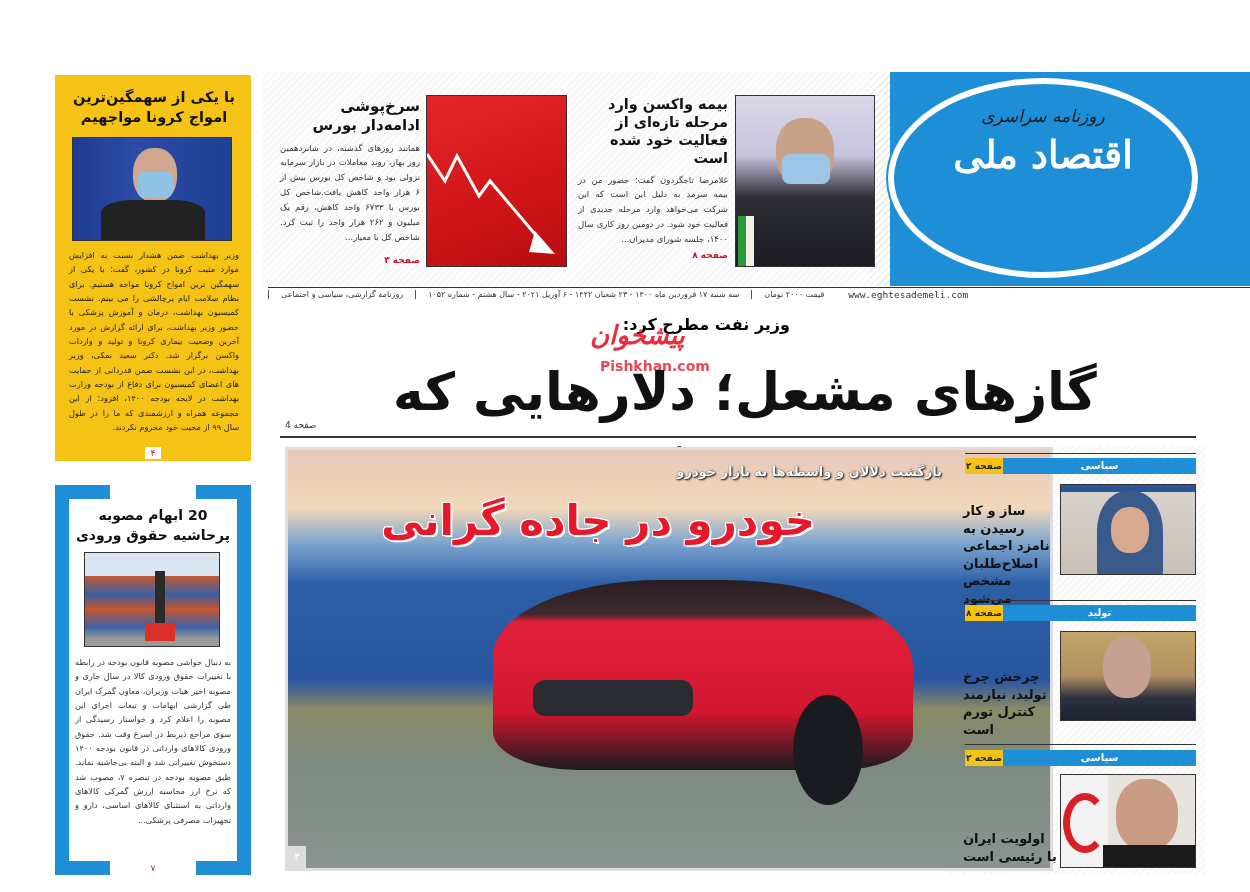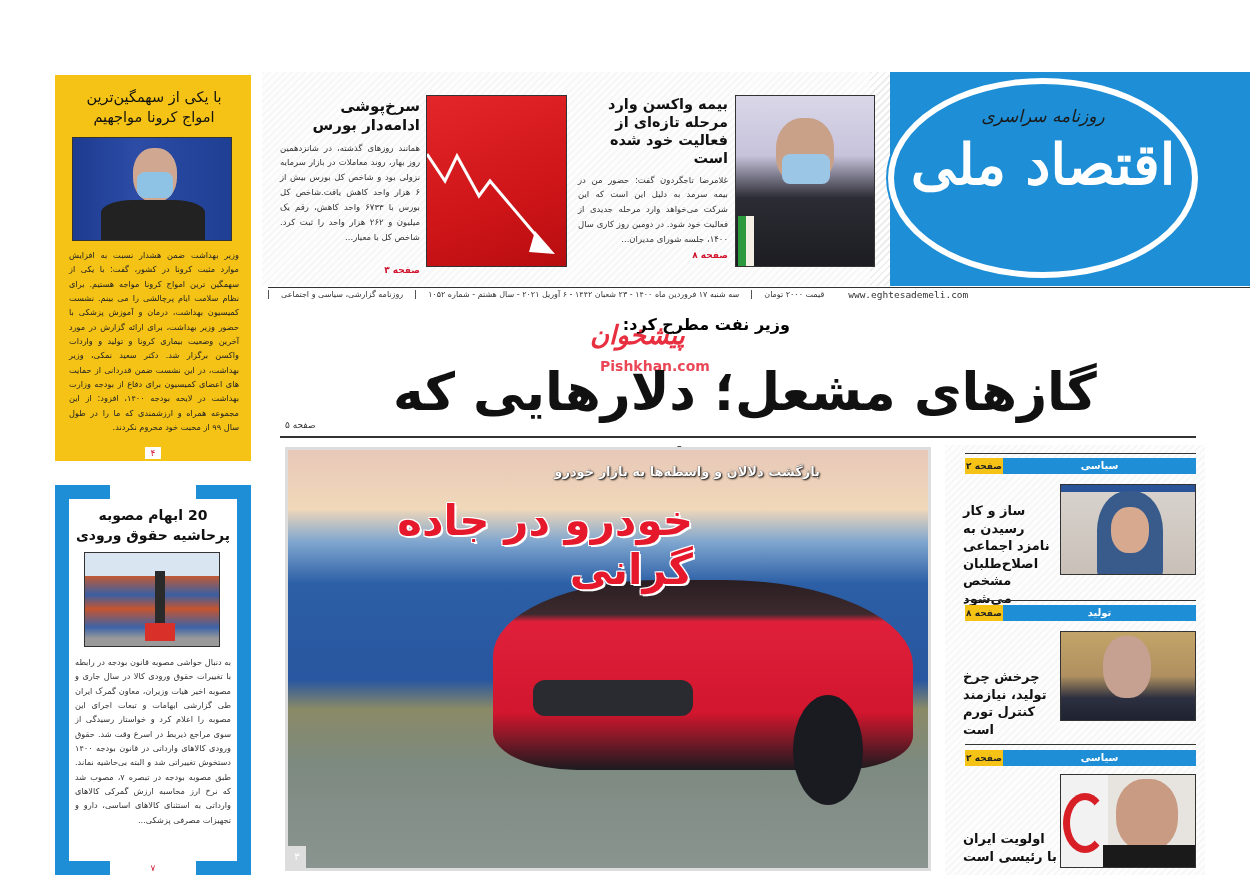--- a/index.html
+++ b/index.html
@@ -6,21 +6,21 @@
 html,body{width:1250px;height:892px;background:#fff;overflow:hidden;font-family:"DejaVu Sans",sans-serif;color:#1a1a1a}
 .page{position:relative;width:1250px;height:892px;background:#fff}
 .hatch{position:absolute;background:repeating-linear-gradient(135deg,#f7f7f7 0 2px,#fdfdfd 2px 5px)}
 .fa{direction:rtl;text-align:right}
 .rtl{direction:rtl}
 
 .mast-band{position:absolute;left:890px;top:72px;width:360px;height:214px;background:#1e8fd6}
 .mast-hatch{position:absolute;left:870px;top:72px;width:120px;height:214px;background:repeating-linear-gradient(135deg,#eee 0 2px,#fff 2px 5px)}
 .logo{position:absolute;left:888px;top:78px;width:310px;height:200px;border-radius:50%;background:#1e8fd6;border:6px solid #fff;box-shadow:0 0 0 2px #1e8fd6}
 .logo .sub{position:absolute;top:22px;left:0;right:0;text-align:center;font-family:"DejaVu Serif",serif;font-size:17px;color:#1a1a1a;font-style:italic}
-.logo .main{position:absolute;top:50px;left:0;right:0;text-align:center;font-family:"DejaVu Serif",serif;font-weight:bold;font-size:56px;color:#fff;line-height:1.1}
+.logo .main{position:absolute;top:50px;left:0;right:0;text-align:center;font-family:"DejaVu Serif",serif;font-weight:bold;font-size:38px;color:#fff;line-height:1.1}
 
 .infobar{position:absolute;left:268px;top:287px;width:982px;height:14px;border-top:1.5px solid #333;display:flex;flex-direction:row-reverse;align-items:center;font-size:8px;color:#333;direction:rtl}
 .infobar span{padding:0 12px;border-left:1px solid #555;white-space:nowrap}
 .infobar span:last-child{border-left:none;font-family:"DejaVu Sans Mono",monospace;font-size:9.5px;direction:ltr}
 
 .story-title{font-weight:bold;line-height:1.25;color:#111}
 .story-body{font-size:8.5px;line-height:1.75;color:#333;text-align:justify}
 .page-ref{font-size:9px;color:#d0122c;font-weight:bold}
 
 .photo{position:absolute;overflow:hidden;border:1px solid #333}
@@ -71,38 +71,38 @@
 
   <div class="photo" style="left:426px;top:95px;width:141px;height:172px;background:linear-gradient(160deg,#e3262a,#cf1518 60%,#b70d10)">
     <svg width="141" height="172">
       <polyline points="0,58 18,85 30,60 52,100 63,85 118,150" fill="none" stroke="#fff" stroke-width="3"></polyline>
       <polygon points="108,135 128,158 102,156" fill="#fff"></polygon>
     </svg>
   </div>
   <div class="fa" style="position:absolute;left:280px;top:97px;width:140px">
     <div class="story-title" style="font-size:15px">سرخ‌پوشی ادامه‌دار بورس</div>
     <div class="story-body" style="margin-top:6px">همانند روزهای گذشته، در شانزدهمین روز بهار، روند معاملات در بازار سرمایه نزولی بود و شاخص کل بورس بیش از ۶ هزار واحد کاهش یافت.شاخص کل بورس با ۶۷۳۳ واحد کاهش، رقم یک میلیون و ۲۶۲ هزار واحد را ثبت کرد. شاخص کل با معیار...</div>
-    <div class="page-ref" style="margin-top:20px">صفحه ۳</div>
+    <div class="page-ref" style="margin-top:10px">صفحه ۳</div>
   </div>
 
   <div class="infobar">
     <span>روزنامه گزارشی، سیاسی و اجتماعی</span>
     <span>سه شنبه ۱۷ فروردین ماه ۱۴۰۰ - ۲۳ شعبان ۱۴۴۲ - ۶ آوریل ۲۰۲۱ - سال هشتم - شماره ۱۰۵۲</span>
     <span>قیمت ۲۰۰۰ تومان</span>
     <span>www.eghtesademeli.com</span>
   </div>
 
   <div class="kicker fa">وزیر نفت مطرح کرد:</div>
   <div class="watermark rtl">پیشخوان</div>
   <div class="watermark2">Pishkhan.com</div>
   <div class="headline rtl">گازهای مشعل؛ دلارهایی که می‌سوزد</div>
-  <div class="hl-page rtl">صفحه ۵</div>
+  <div class="hl-page rtl">صفحه 4</div>
   <div class="rule" style="left:280px;top:436px;width:916px"></div>
 
-  <div class="photo" style="left:285px;top:447px;width:646px;height:424px;border:3px solid #ddd;background:linear-gradient(180deg,#e7c8b9 0%,#f1d8b9 14%,#7fa6cf 22%,#2c5fa6 32%,#2856a0 55%,#8a8a66 62%,#7d8a80 75%,#8a9490 100%)">
+  <div class="photo" style="left:285px;top:447px;width:768px;height:424px;border:3px solid #ddd;background:linear-gradient(180deg,#e7c8b9 0%,#f1d8b9 14%,#7fa6cf 22%,#2c5fa6 32%,#2856a0 55%,#8a8a66 62%,#7d8a80 75%,#8a9490 100%)">
     <div style="position:absolute;left:205px;top:130px;width:420px;height:190px;border-radius:40% 45% 18% 20%;background:linear-gradient(180deg,#2a1e22 0%,#3d2a2e 18%,#e0203a 22%,#d2162e 70%,#1b1b1f 100%)"></div>
     <div style="position:absolute;left:245px;top:230px;width:160px;height:36px;border-radius:12px;background:#2a2b30"></div>
     <div style="position:absolute;left:505px;top:245px;width:70px;height:110px;border-radius:50%;background:#1a1b20"></div>
     <div class="fa" style="position:absolute;right:108px;top:14px;font-size:13px;font-weight:bold;color:#fff;text-shadow:1px 1px 2px #000,0 0 1px #000">بازگشت دلالان و واسطه‌ها به بازار خودرو</div>
     <div class="fa" style="position:absolute;right:235px;top:46px;font-size:42px;font-weight:bold;color:#e6192c;text-shadow:2px 2px 0 #fff,-1px -1px 0 #fff,1px -1px 0 #fff,-1px 1px 0 #fff">خودرو در جاده گرانی</div>
     <div style="position:absolute;left:0;bottom:0;width:18px;height:22px;background:#ddd;color:#fff;font-size:10px;text-align:center;line-height:22px">۳</div>
   </div>
 
   <div class="rule" style="left:965px;top:453px;width:231px;height:1px"></div>
   <div class="cat-bar" style="left:965px;top:458px;width:231px">
@@ -131,21 +131,21 @@
     <div class="pg">صفحه ۲</div>
   </div>
   <div class="photo" style="left:1060px;top:774px;width:136px;height:94px;background:linear-gradient(90deg,#f2f2f2 0 35%,#e7e4e0 35%)">
     <div style="position:absolute;left:2px;top:18px;width:44px;height:60px;border-radius:50%;border:7px solid #d81f26;border-right-color:transparent"></div>
     <div style="position:absolute;left:55px;top:4px;width:62px;height:72px;border-radius:45%;background:#c89b82"></div>
     <div style="position:absolute;left:42px;top:70px;width:94px;height:24px;background:#1a1a1a"></div>
   </div>
   <div class="side-title" style="left:963px;top:830px;width:94px">اولویت ایران با رئیسی است</div>
 
   <div class="yellow-box">
-    <div class="fa" style="position:absolute;left:14px;top:12px;width:170px;text-align:center;font-size:14.5px;font-weight:normal;line-height:1.4;color:#111">با یکی از سهمگین‌ترین امواج کرونا مواجهیم</div>
+    <div class="fa" style="position:absolute;left:14px;top:12px;width:170px;text-align:center;font-size:14.5px;font-weight:bold;line-height:1.4;color:#111">با یکی از سهمگین‌ترین امواج کرونا مواجهیم</div>
     <div class="photo" style="left:17px;top:62px;width:160px;height:104px;background:linear-gradient(90deg,#1d3b8f,#2c4ca6 40%,#1f3f94)">
       <div style="position:absolute;left:60px;top:10px;width:44px;height:54px;border-radius:45%;background:#d0a892"></div>
       <div style="position:absolute;left:64px;top:34px;width:36px;height:26px;border-radius:8px;background:#8fc3e6"></div>
       <div style="position:absolute;left:28px;top:62px;width:104px;height:42px;border-radius:30% 30% 0 0;background:#222"></div>
     </div>
     <div class="story-body fa" style="position:absolute;left:14px;top:173px;width:170px;font-size:8.2px;color:#222;line-height:1.75">وزیر بهداشت ضمن هشدار نسبت به افزایش موارد مثبت کرونا در کشور، گفت: با یکی از سهمگین ترین امواج کرونا مواجه هستیم. برای نظام سلامت ایام پرچالشی را می بینم. نشست کمیسیون بهداشت، درمان و آموزش پزشکی با حضور وزیر بهداشت، برای ارائه گزارش در مورد آخرین وضعیت بیماری کرونا و تولید و واردات واکسن برگزار شد. دکتر سعید نمکی، وزیر بهداشت، در این نشست ضمن قدردانی از حمایت های اعضای کمیسیون برای دفاع از بودجه وزارت بهداشت در لایحه بودجه ۱۴۰۰، افزود: از این مجموعه همراه و ارزشمندی که ما را در طول سال ۹۹ از محبت خود محروم نکردند.</div>
     <div class="feat-num" style="left:90px;top:372px">۴</div>
   </div>
 
   <div class="blue-frame"></div>

